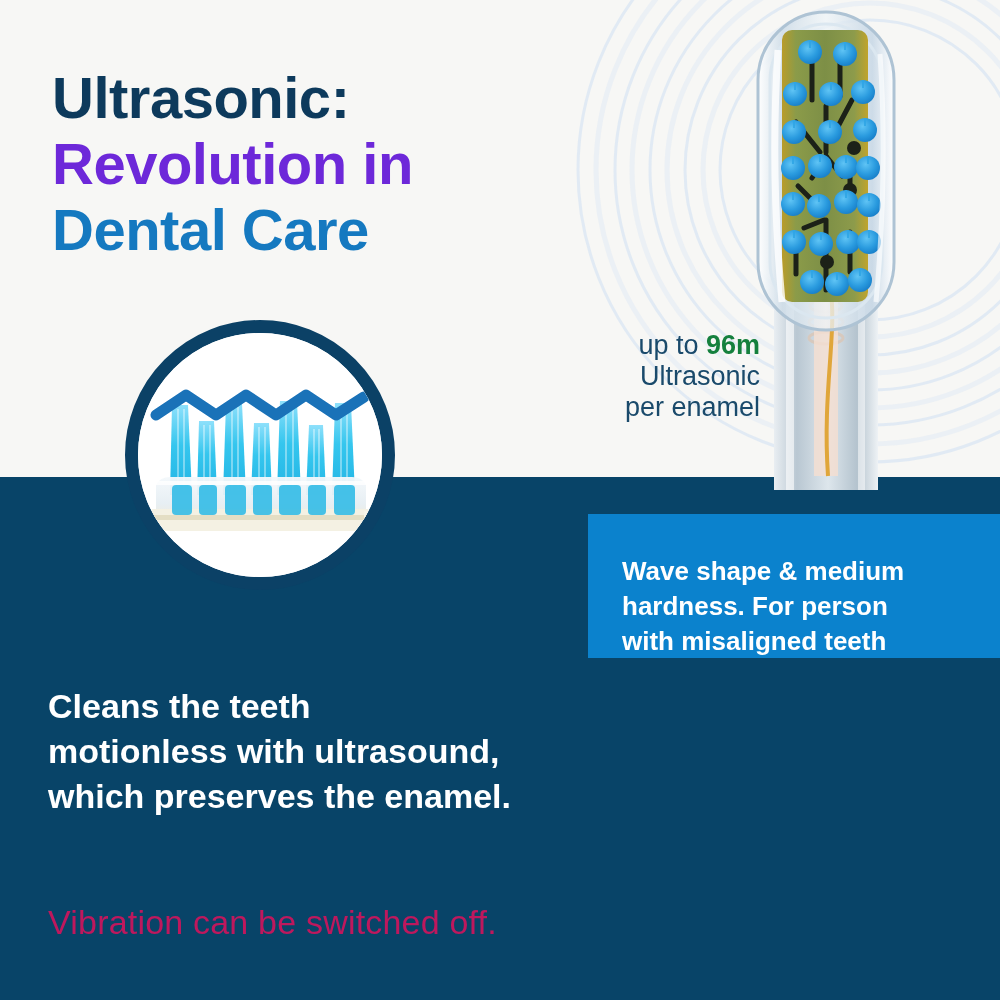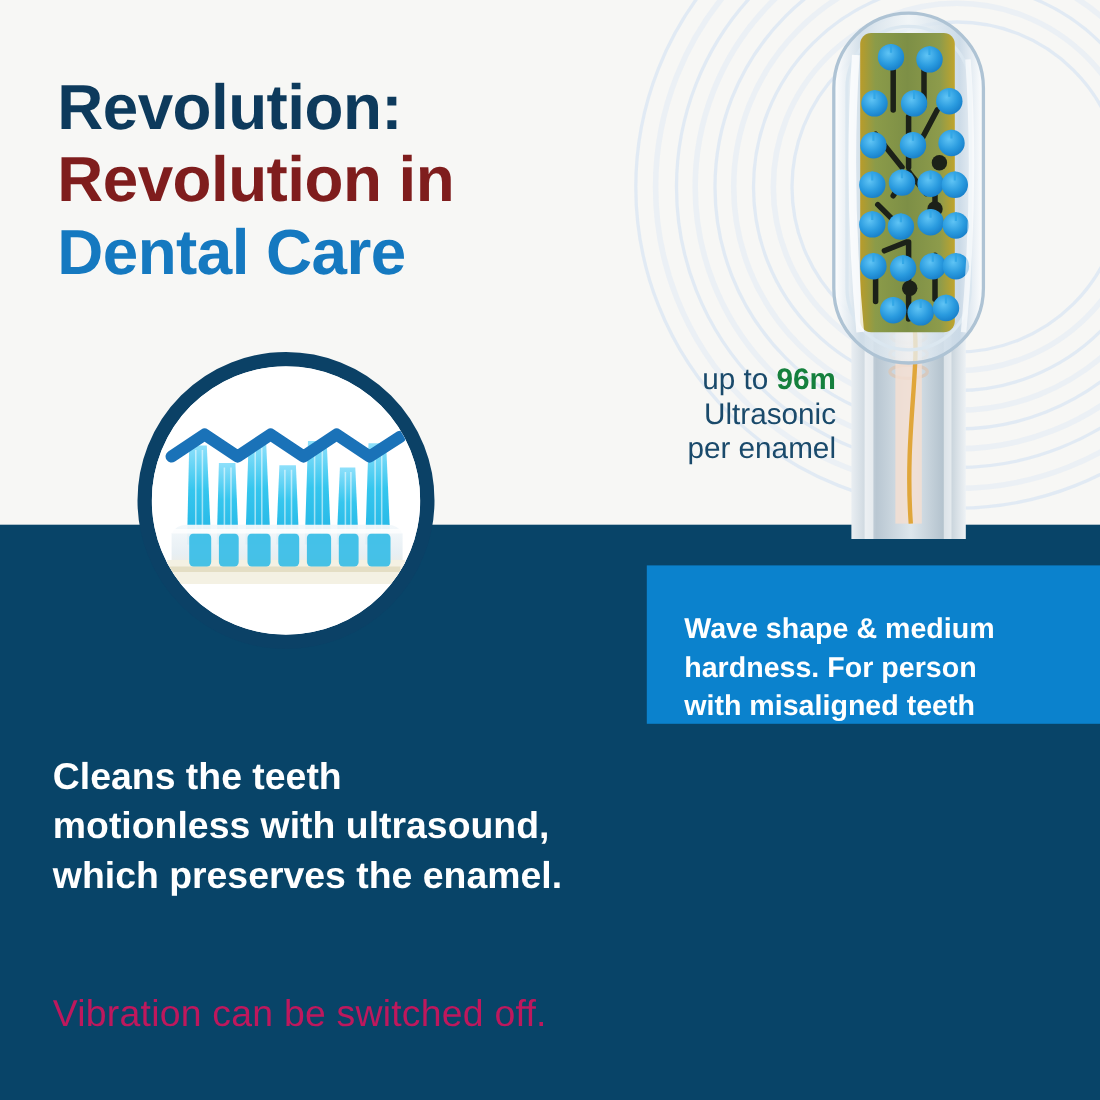--- a/index.html
+++ b/index.html
@@ -10,21 +10,21 @@
   }
   .poster{position:relative;width:1000px;height:1000px;background:#f7f7f5;overflow:hidden;}
 
   
   .navy-band{position:absolute;left:0;top:477px;width:1000px;height:523px;background:#084468;}
 
   
   .headline{position:absolute;left:52px;top:26px;width:520px;
     font-size:58px;line-height:1.14;font-weight:bold;letter-spacing:-0.5px;}
   .hl-1{color:#0d3a5c;display:block;}
-  .hl-2{color:#7f1d1d;display:block;}
+  .hl-2{color:#6d28d9;display:block;}
   .hl-3{color:#1579c0;display:block;}
 
   
   .ripples{position:absolute;left:560px;top:-140px;width:620px;height:620px;pointer-events:none;}
   .ripples svg{display:block;}
 
   
   .brush{position:absolute;left:700px;top:-10px;width:250px;height:500px;}
   .brush svg{display:block;}
 
@@ -187,21 +187,21 @@
                  M169 203 v8 M94 240 v8 M121 242 v8 M148 240 v8 M169 240 v8
                  M112 280 v8 M137 282 v8 M160 278 v8"></path>
       </g>
 
       <path d="M78 60 q-8 120 4 252" stroke="#ffffff" stroke-width="7" fill="none" opacity="0.8"></path>
       <path d="M180 64 q8 118 -4 248" stroke="#ffffff" stroke-width="5" fill="none" opacity="0.65"></path>
     </svg>
   </div>
 
   <h1 class="headline">
-    <span class="hl-1">Revolution:</span>
+    <span class="hl-1">Ultrasonic:</span>
     <span class="hl-2">Revolution in</span>
     <span class="hl-3">Dental Care</span>
   </h1>
 
   <div class="caption">
     <span class="cap-line"><span>up to </span><b>96m</b></span>
     <span class="cap-line">Ultrasonic</span>
     <span class="cap-line">per enamel</span>
   </div>
 

